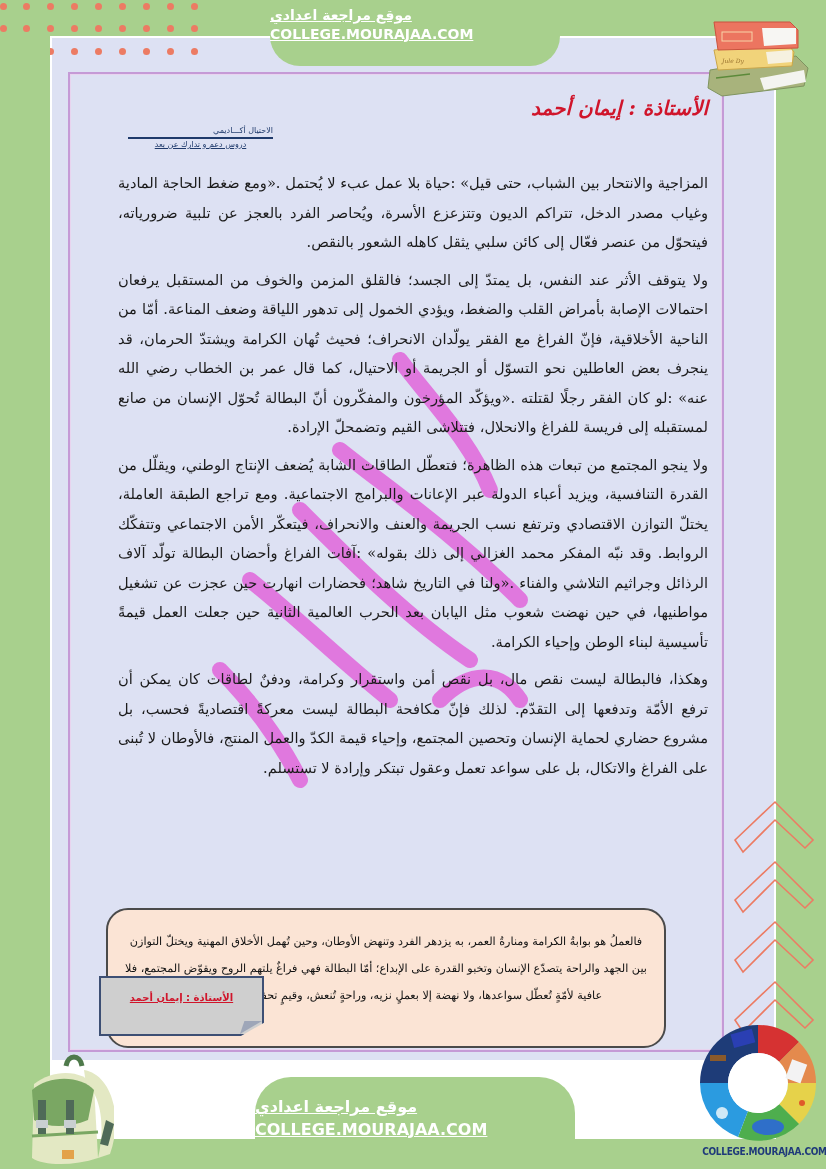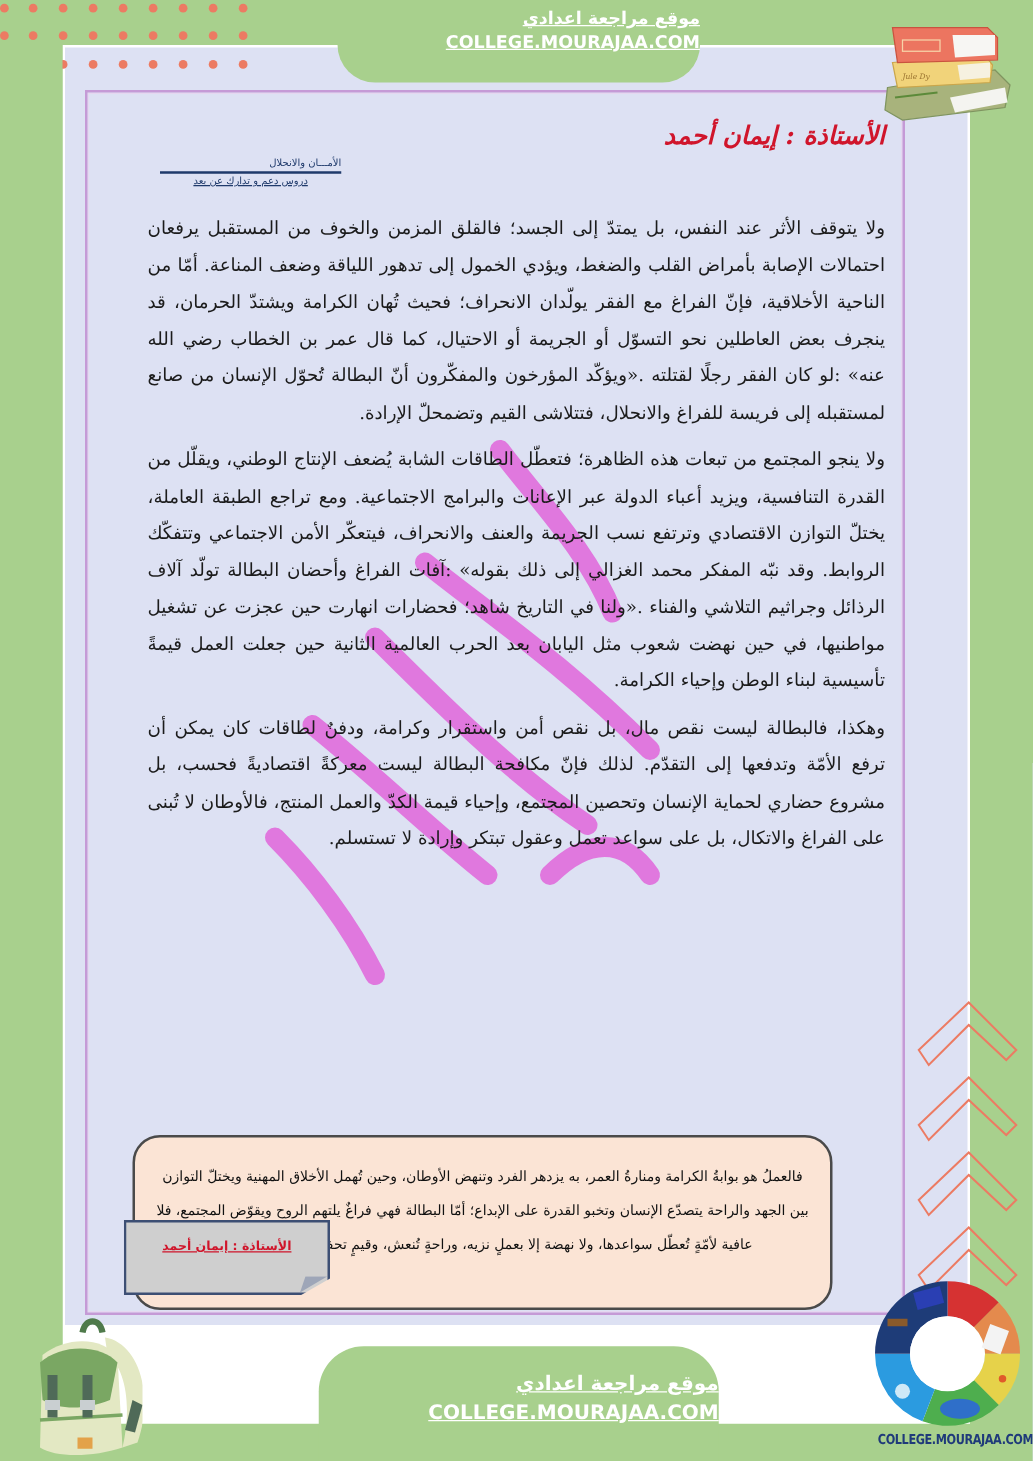--- a/index.html
+++ b/index.html
@@ -2,21 +2,21 @@
 <html><head>
 <meta charset="utf-8">
 <style>
   html, body { margin:0; padding:0; }
   body { width:826px; height:1169px; position:relative; overflow:hidden; background:#a8d08d; font-family:"DejaVu Serif", serif; }
   .white-frame { position:absolute; left:50px; top:36px; width:726px; height:1103px; background:#ffffff; }
   .lav-sheet { position:absolute; left:52px; top:38px; width:722px; height:1022px; background:#dde1f3; }
   .inner-border { position:absolute; left:68px; top:72px; width:652px; height:976px; border:2px solid #c59ad6; box-shadow: inset 0 0 0 1px #e8d4ef; }
   .right-green { position:absolute; left:776px; top:0; width:50px; height:1169px; background:#a8d08d; }
   .dot { position:absolute; width:7px; height:7px; border-radius:50%; background:#ec7b63; }
-  .banner { position:absolute; left:270px; width:290px; background:#a8d08d; color:#fff; text-align:right; font-family:"DejaVu Sans", sans-serif; font-weight:bold; text-decoration:underline; }
+  .banner { position:absolute; left:270px; width:290px; background:#a8d08d; color:#fff; text-align:left; font-family:"DejaVu Sans", sans-serif; font-weight:bold; text-decoration:underline; }
   .banner-top { top:0; height:60px; border-radius:0 0 30px 30px; padding-top:6px; font-size:14px; line-height:19px; }
   .banner-bottom { top:1077px; height:92px; left:255px; width:320px; border-radius:36px 36px 0 0; padding-top:18px; font-size:16px; line-height:23px; }
   .banner span { display:block; }
   .title-sig { position:absolute; right:118px; top:96px; color:#d0152b; font-size:20px; font-weight:bold; font-style:italic; direction:rtl; }
   .academy { position:absolute; left:128px; top:125px; direction:rtl; text-align:right; width:145px; font-family:"DejaVu Sans", sans-serif; font-size:8px; color:#1f3a6b; line-height:11px; }
   .academy .l1 { border-bottom:2px solid #1f3a6b; padding-bottom:1px; }
   .academy .l2 { text-decoration:underline;text-align:center; }
   .article { position:absolute; left:118px; top:168px; width:590px; direction:rtl; text-align:justify; color:#1b1b1b; font-family:"DejaVu Serif", serif; font-size:14.6px; line-height:29.5px; }
   .article p { margin:0 0 8px 0; text-align-last:right; }
   .quote-box { position:absolute; left:106px; top:876px; width:560px; height:140px; background:#fbe4d5; border:2px solid #4a4a4a; border-radius:22px; direction:rtl; text-align:center; font-size:11.2px; line-height:27px; color:#111; padding:18px 14px; box-sizing:border-box;margin-top:32px; }
@@ -81,36 +81,37 @@
   <path d="M14 42 L88 36 L94 44 L92 58 L18 62 Z" fill="#f1d37a" stroke="#caa64b" stroke-width="1"></path>
   <path d="M66 44 L92 42 L92 54 L68 56 Z" fill="#f6f1e0"></path>
   <text x="22" y="55" font-size="6" fill="#9b7430" font-family="DejaVu Serif, serif" font-style="italic">Jule Dy</text>
   <path d="M14 14 L90 14 L98 22 L98 40 L18 42 Z" fill="#ec7560" stroke="#c9533f" stroke-width="1"></path>
   <path d="M62 20 L96 20 L96 36 L64 38 Z" fill="#f7f6f3"></path>
   <rect x="22" y="24" width="30" height="9" fill="none" stroke="#f7d4a8" stroke-width="1"></rect>
 </svg>
 
 <div class="title-sig">الأستاذة : إيمان أحمد</div>
 <div class="academy">
-  <div class="l1">الأمـــان والانحلال</div>
+  <div class="l1">الاحتيال أكـــاديمي</div>
   <div class="l2">دروس دعم و تدارك عن بعد</div>
 </div>
 
 <svg class="watermark" viewBox="0 0 420 460">
   <g fill="none" stroke="#e14fd6" stroke-opacity="0.72" stroke-width="16" stroke-linecap="round">
     <path d="M210 20 C240 60 280 100 300 150"></path>
     <path d="M150 110 C200 150 260 190 330 260"></path>
     <path d="M110 170 C160 220 220 280 280 320"></path>
     <path d="M60 240 C110 280 150 320 200 360"></path>
     <path d="M30 330 C60 360 90 400 110 440"></path>
     <path d="M250 360 C280 330 310 330 330 360"></path>
   </g>
 </svg>
 
 <div class="article">
+  <p>المزاجية والانتحار بين الشباب، حتى قيل» :حياة بلا عمل عبء لا يُحتمل .«ومع ضغط الحاجة المادية وغياب مصدر الدخل، تتراكم الديون وتتزعزع الأسرة، ويُحاصر الفرد بالعجز عن تلبية ضرورياته، فيتحوّل من عنصر فعّال إلى كائن سلبي يثقل كاهله الشعور بالنقص.</p>
   <p>ولا يتوقف الأثر عند النفس، بل يمتدّ إلى الجسد؛ فالقلق المزمن والخوف من المستقبل يرفعان احتمالات الإصابة بأمراض القلب والضغط، ويؤدي الخمول إلى تدهور اللياقة وضعف المناعة. أمّا من الناحية الأخلاقية، فإنّ الفراغ مع الفقر يولّدان الانحراف؛ فحيث تُهان الكرامة ويشتدّ الحرمان، قد ينجرف بعض العاطلين نحو التسوّل أو الجريمة أو الاحتيال، كما قال عمر بن الخطاب رضي الله عنه» :لو كان الفقر رجلًا لقتلته .«ويؤكّد المؤرخون والمفكّرون أنّ البطالة تُحوّل الإنسان من صانع لمستقبله إلى فريسة للفراغ والانحلال، فتتلاشى القيم وتضمحلّ الإرادة.</p>
   <p>ولا ينجو المجتمع من تبعات هذه الظاهرة؛ فتعطّل الطاقات الشابة يُضعف الإنتاج الوطني، ويقلّل من القدرة التنافسية، ويزيد أعباء الدولة عبر الإعانات والبرامج الاجتماعية. ومع تراجع الطبقة العاملة، يختلّ التوازن الاقتصادي وترتفع نسب الجريمة والعنف والانحراف، فيتعكّر الأمن الاجتماعي وتتفكّك الروابط. وقد نبّه المفكر محمد الغزالي إلى ذلك بقوله» :آفات الفراغ وأحضان البطالة تولّد آلاف الرذائل وجراثيم التلاشي والفناء .«ولنا في التاريخ شاهد؛ فحضارات انهارت حين عجزت عن تشغيل مواطنيها، في حين نهضت شعوب مثل اليابان بعد الحرب العالمية الثانية حين جعلت العمل قيمةً تأسيسية لبناء الوطن وإحياء الكرامة.</p>
   <p>وهكذا، فالبطالة ليست نقص مال، بل نقص أمن واستقرار وكرامة، ودفنٌ لطاقات كان يمكن أن ترفع الأمّة وتدفعها إلى التقدّم. لذلك فإنّ مكافحة البطالة ليست معركةً اقتصاديةً فحسب، بل مشروع حضاري لحماية الإنسان وتحصين المجتمع، وإحياء قيمة الكدّ والعمل المنتج، فالأوطان لا تُبنى على الفراغ والاتكال، بل على سواعد تعمل وعقول تبتكر وإرادة لا تستسلم.</p>
 </div>
 
 <div class="quote-box">
   <div>فالعملُ هو بوابةُ الكرامة ومنارةُ العمر، به يزدهر الفرد وتنهض الأوطان، وحين تُهمل الأخلاق المهنية ويختلّ التوازن بين الجهد والراحة يتصدّع الإنسان وتخبو القدرة على الإبداع؛ أمّا البطالة فهي فراغٌ يلتهم الروح ويقوّض المجتمع، فلا عافية لأمّةٍ تُعطّل سواعدها، ولا نهضة إلا بعملٍ نزيه، وراحةٍ تُنعش، وقيمٍ تحفظ للإنسان إنسانيته.</div>
 </div>
 
 <div class="sig-note">

